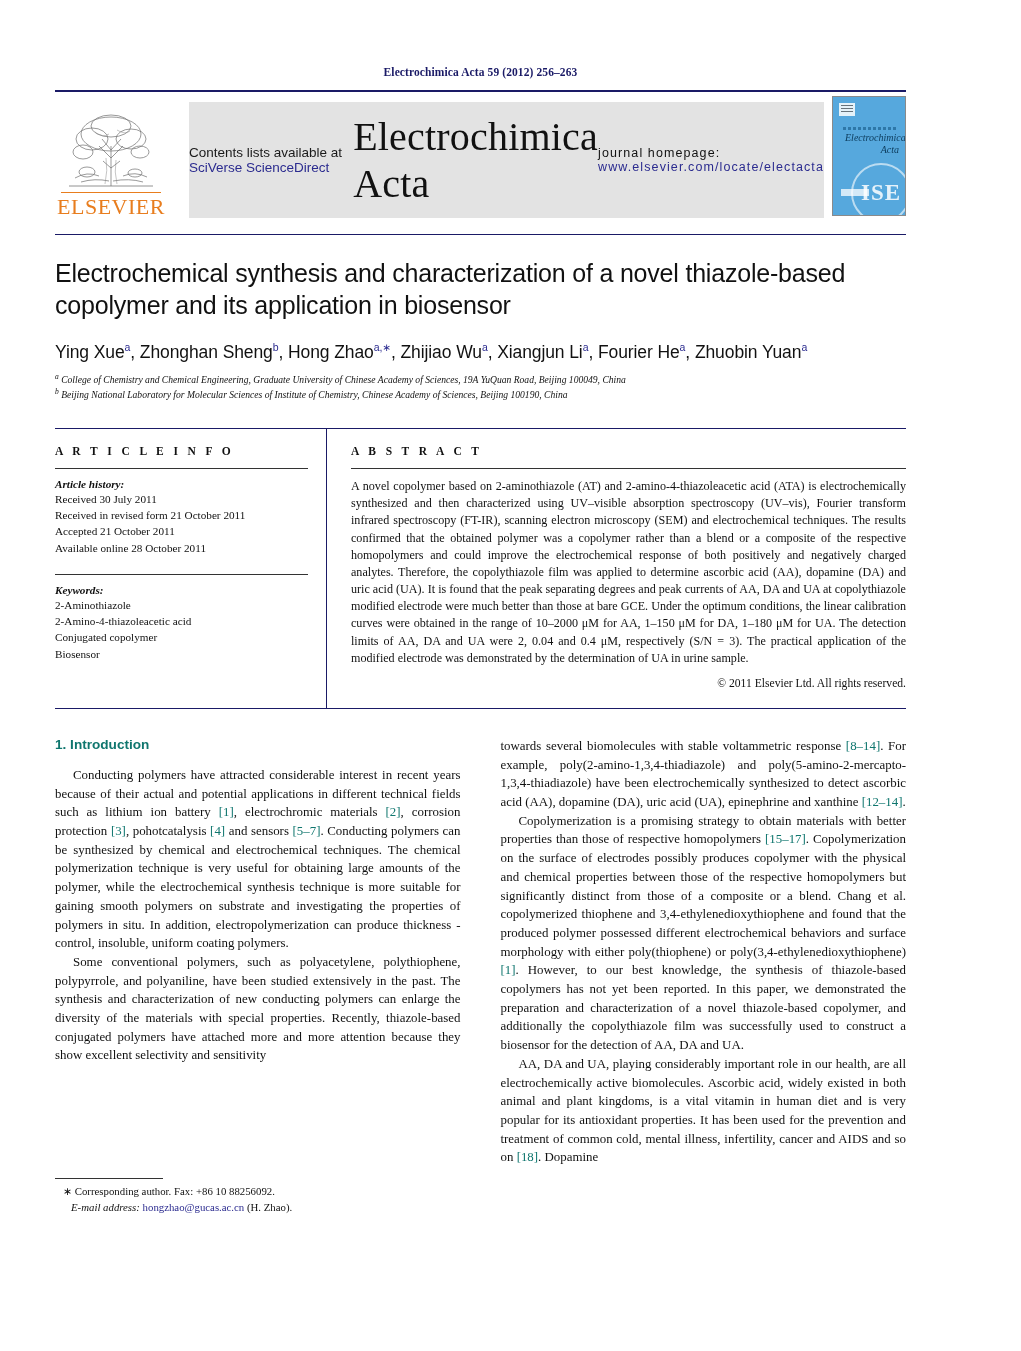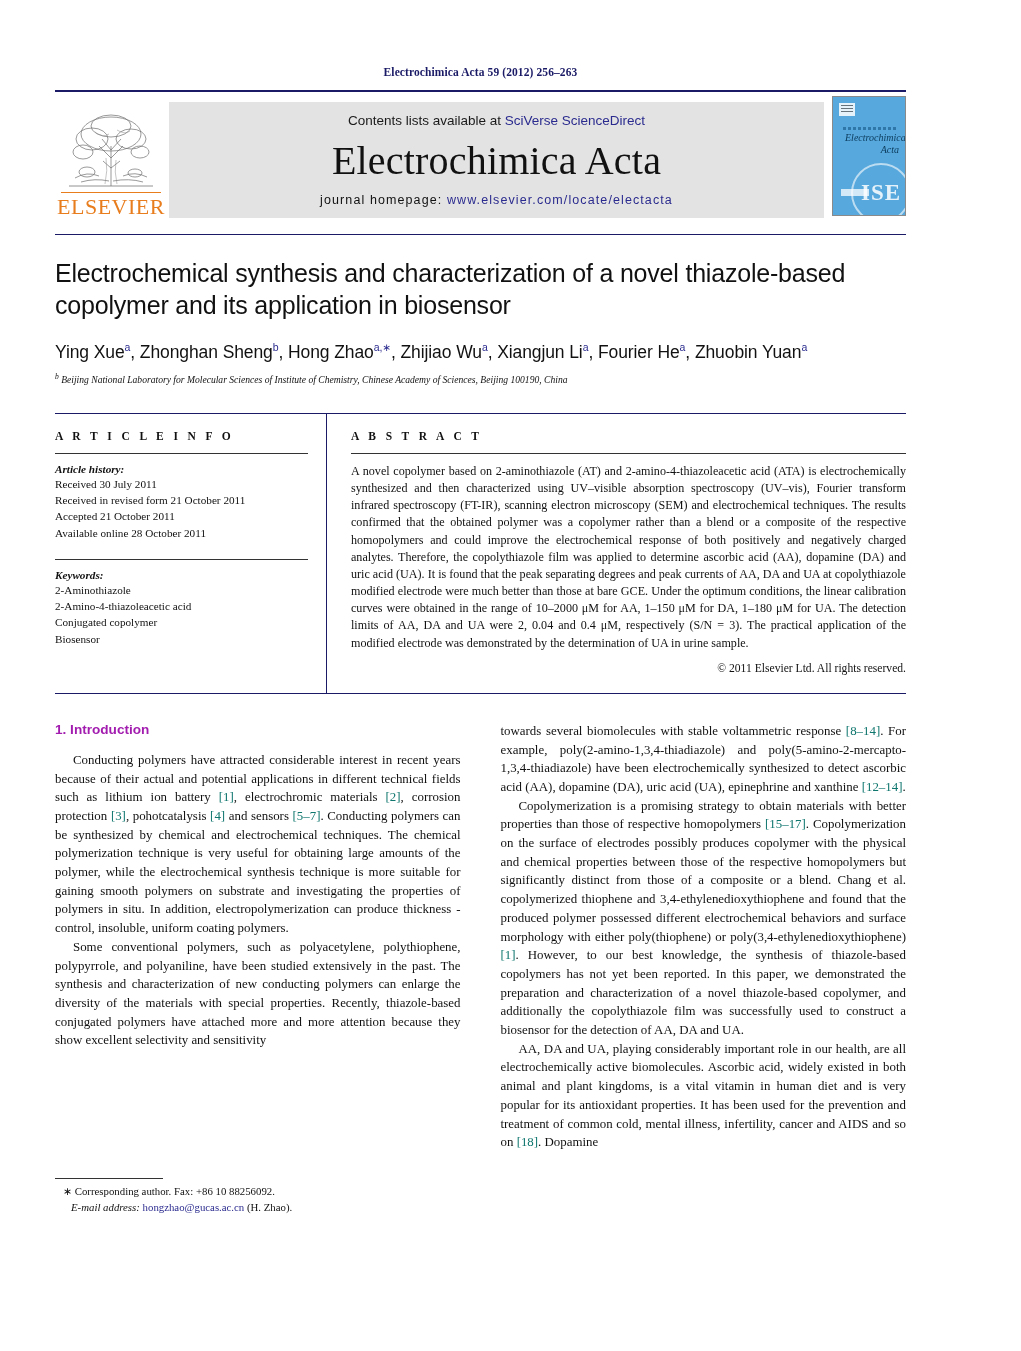--- a/index.html
+++ b/index.html
@@ -65,23 +65,23 @@
   }
   .elsevier-rule {
     width: 100px;
     height: 1.4px;
     background: #E87D1E;
     margin-bottom: 2px;
   }
   .masthead-center {
     flex: 1 1 auto;
     background: #e3e3e3;
-    margin: 10px 8px 2px 2px;
-    display: flex;
-    flex-direction: column;
+    margin: 10px 8px 2px 22px;
+    display: flex;
+    flex-direction: row;
     justify-content: space-between;
     align-items: center;
     padding: 11px 0 11px 0;
     box-sizing: border-box;
   }
   .contents-line {
     font-family: "Liberation Sans", sans-serif;
     font-size: 13.5px;
     color: #1a1a1a;
   }
@@ -276,21 +276,21 @@
     gap: 40px;
   }
   .bcol {
     flex: 1 1 0;
     position: relative;
   }
   .sec-title {
     font-family: "Liberation Sans", sans-serif;
     font-size: 13.6px;
     font-weight: bold;
-    color: #a21caf;
+    color: #0f766e;
     margin: 0 0 14px 0;
   }
   .para {
     font-family: "Liberation Serif", serif;
     font-size: 12.9px;
     line-height: 1.45;
     text-align: justify;
     text-indent: 18px;
     margin: 0;
     color: #111111;
@@ -390,20 +390,21 @@
 
   </div>
 
   <div class="title-rule"></div>
 
   <h1 class="article-title">Electrochemical synthesis and characterization of a novel thiazole-based copolymer and its application in biosensor</h1>
 
   <div class="authors"><span>Ying Xue</span><sup>a</sup>, <span>Zhonghan Sheng</span><sup>b</sup>, <span>Hong Zhao</span><sup>a,∗</sup>, <span>Zhijiao Wu</span><sup>a</sup>, <span>Xiangjun Li</span><sup>a</sup>, <span>Fourier He</span><sup>a</sup>, <span>Zhuobin Yuan</span><sup>a</sup></div>
 
   <div class="affiliations">
+      <div><sup>a</sup> College of Chemistry and Chemical Engineering, Graduate University of Chinese Academy of Sciences, 19A YuQuan Road, Beijing 100049, China</div>
       <div><sup>b</sup> Beijing National Laboratory for Molecular Sciences of Institute of Chemistry, Chinese Academy of Sciences, Beijing 100190, China</div>
     </div>
 
   <div class="info-abstract">
 
     <div class="col-info">
       <div class="sec-head">A R T I C L E   I N F O</div>
       <div class="thin-rule"></div>
       <div class="info-label">Article history:</div>
       <div>

